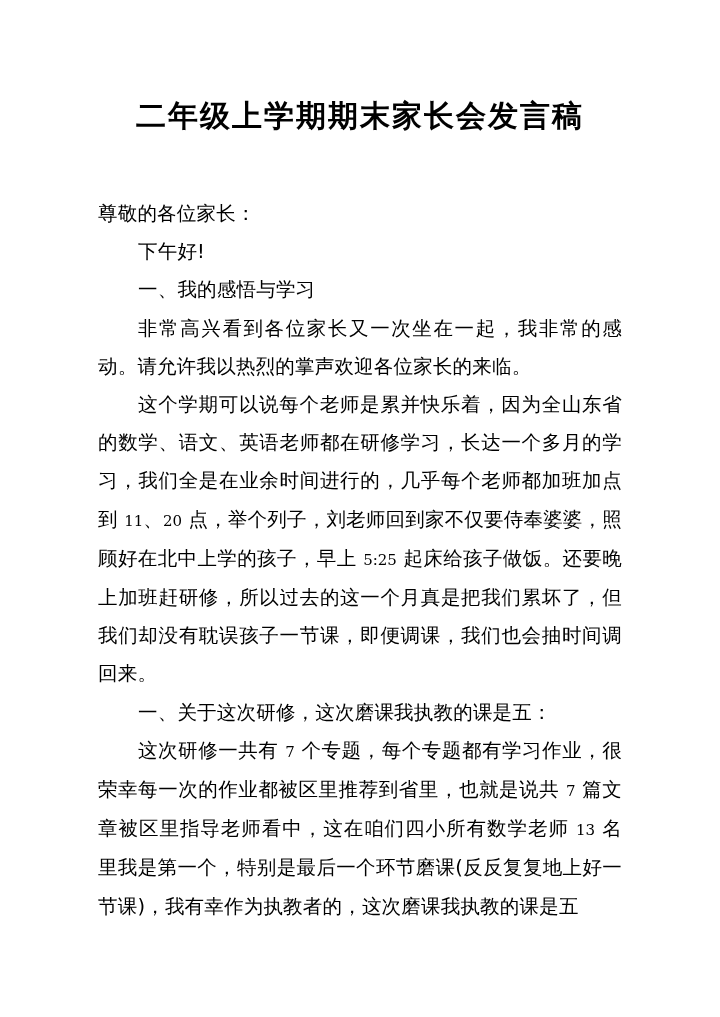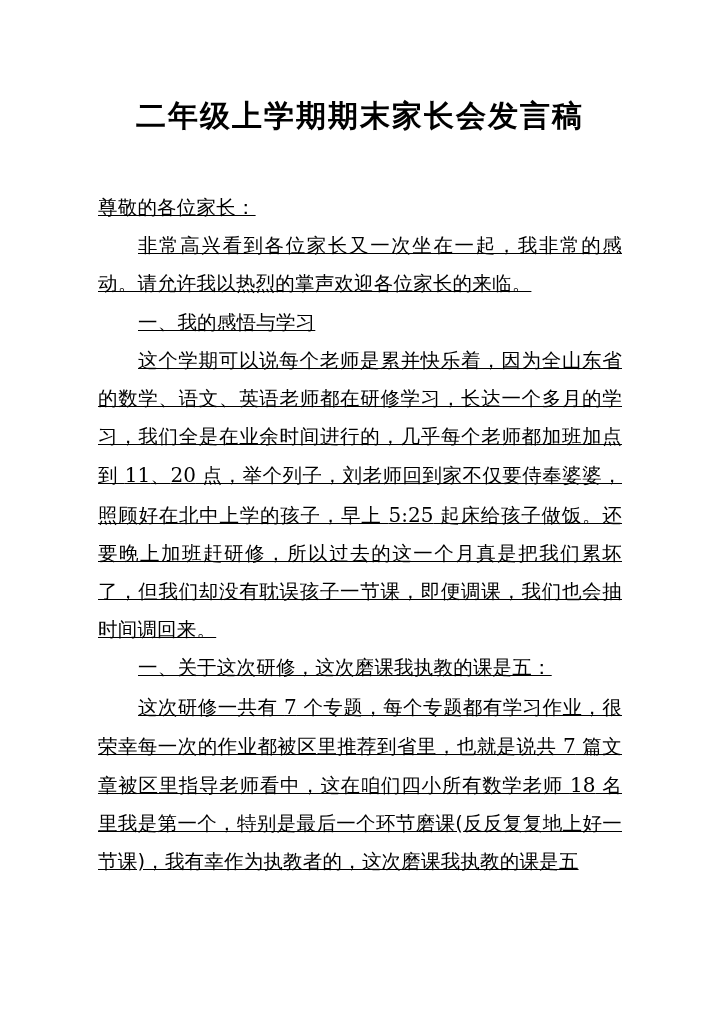--- a/index.html
+++ b/index.html
@@ -29,57 +29,57 @@
     text-align: center;
     font-family: Liberation Sans, sans-serif;
     font-weight: bold;
     font-size: 30px;
     letter-spacing: 2px;
     line-height: 40px;
     white-space: nowrap;
   }
   .body-block {
     position: absolute;
-    top: 189px;
+    top: 195px;
     left: 98px;
     width: 524px;
-    text-decoration: underline;
   }
   .para {
     font-family: "DejaVu Sans", "Liberation Sans", sans-serif;
     font-size: 19.5px;
     line-height: 38.2px;
     margin: 0;
     text-align: justify;
     text-justify: inter-character;
     letter-spacing: 0.2px;
     word-break: break-all;
   }
   .para.indent {
     text-indent: 40px;
   }
   .para.flush {
     text-indent: 0;
   }
   
   .num {
     font-family: "DejaVu Serif", "Liberation Serif", serif;
-    font-size: 20px;
+    font-size: 15px;
     letter-spacing: 0;
   }
 </style>
 </head>
 <body>
 
 <div class="page">
 
   <h1 class="doc-title">二年级上学期期末家长会发言稿</h1>
 
   <div class="body-block">
     <p class="para flush">尊敬的各位家长：</p>
+    <p class="para indent">下午好!</p>
+    <p class="para indent">一、我的感悟与学习</p>
     <p class="para indent">非常高兴看到各位家长又一次坐在一起，我非常的感动。请允许我以热烈的掌声欢迎各位家长的来临。</p>
-    <p class="para indent">一、我的感悟与学习</p>
     <p class="para indent">这个学期可以说每个老师是累并快乐着，因为全山东省的数学、语文、英语老师都在研修学习，长达一个多月的学习，我们全是在业余时间进行的，几乎每个老师都加班加点到 <span class="num">11</span>、<span class="num">20</span> 点，举个列子，刘老师回到家不仅要侍奉婆婆，照顾好在北中上学的孩子，早上 <span class="num">5:25</span> 起床给孩子做饭。还要晚上加班赶研修，所以过去的这一个月真是把我们累坏了，但我们却没有耽误孩子一节课，即便调课，我们也会抽时间调回来。</p>
     <p class="para indent">一、关于这次研修，这次磨课我执教的课是五：</p>
-    <p class="para indent">这次研修一共有 <span class="num">7</span> 个专题，每个专题都有学习作业，很荣幸每一次的作业都被区里推荐到省里，也就是说共 <span class="num">7</span> 篇文章被区里指导老师看中，这在咱们四小所有数学老师 <span class="num">18</span> 名里我是第一个，特别是最后一个环节磨课(反反复复地上好一节课)，我有幸作为执教者的，这次磨课我执教的课是五</p>
+    <p class="para indent">这次研修一共有 <span class="num">7</span> 个专题，每个专题都有学习作业，很荣幸每一次的作业都被区里推荐到省里，也就是说共 <span class="num">7</span> 篇文章被区里指导老师看中，这在咱们四小所有数学老师 <span class="num">13</span> 名里我是第一个，特别是最后一个环节磨课(反反复复地上好一节课)，我有幸作为执教者的，这次磨课我执教的课是五</p>
   </div>
 
 </div>
 
 </body></html>

